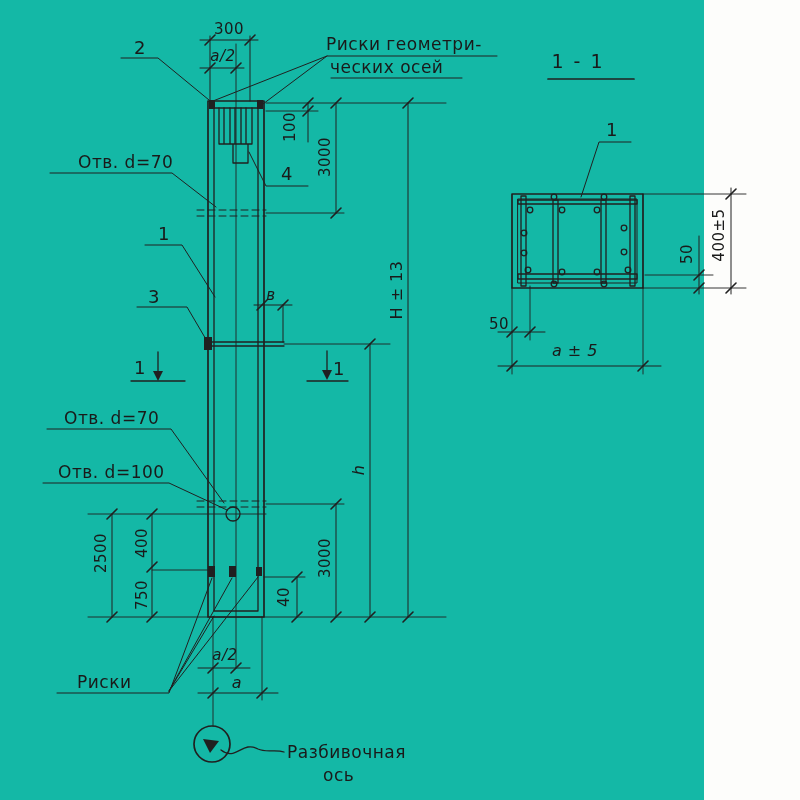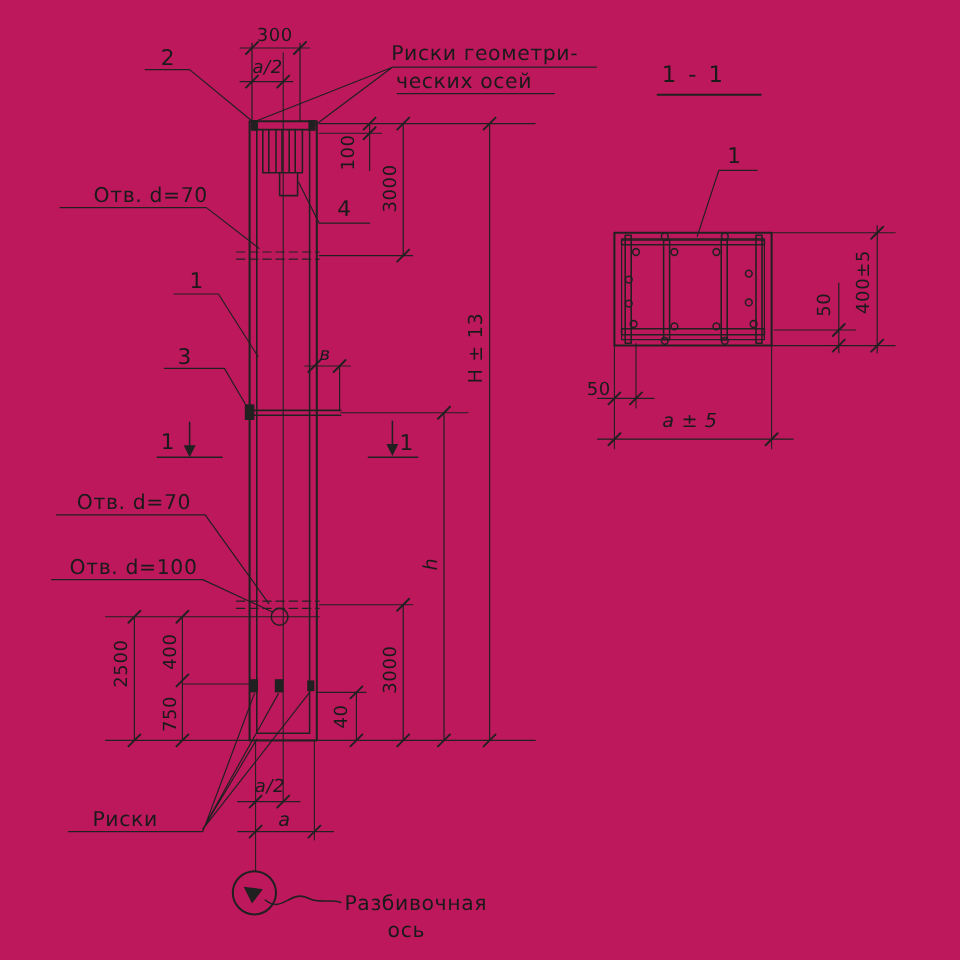--- a/index.html
+++ b/index.html
@@ -1,16 +1,16 @@
 <!DOCTYPE html>
 <html><head>
 <meta charset="utf-8">
 <style>
   html,body{margin:0;padding:0;background:#fdfdfb;}
-  #stage{width:800px;height:800px;position:relative;background:#be185d;}
+  #stage{width:704px;height:800px;position:relative;background:#14b8a6;}
   svg{display:block;}
   path,line,rect,circle{vector-effect:non-scaling-stroke;}
   .ink{stroke:#202020;fill:none;stroke-linecap:round;stroke-linejoin:round;}
   .w17{stroke-width:1.7;} .w13{stroke-width:1.3;} .w10{stroke-width:1.0;}
   .w09{stroke-width:0.9;} .tick{stroke-width:1.6;}
   .dash{stroke-dasharray:7 4;}
   .fill{fill:#202020;stroke:none;}
   text{fill:#1a1a1a;font-family:"DejaVu Sans",sans-serif;letter-spacing:0.5px;}
   .lbl{font-size:17px;} .num{font-size:18px;} .dim{font-size:15px;}
   .dimL{font-size:16px;} .it{font-style:italic;} .ttl{font-size:19px;letter-spacing:2px;}

